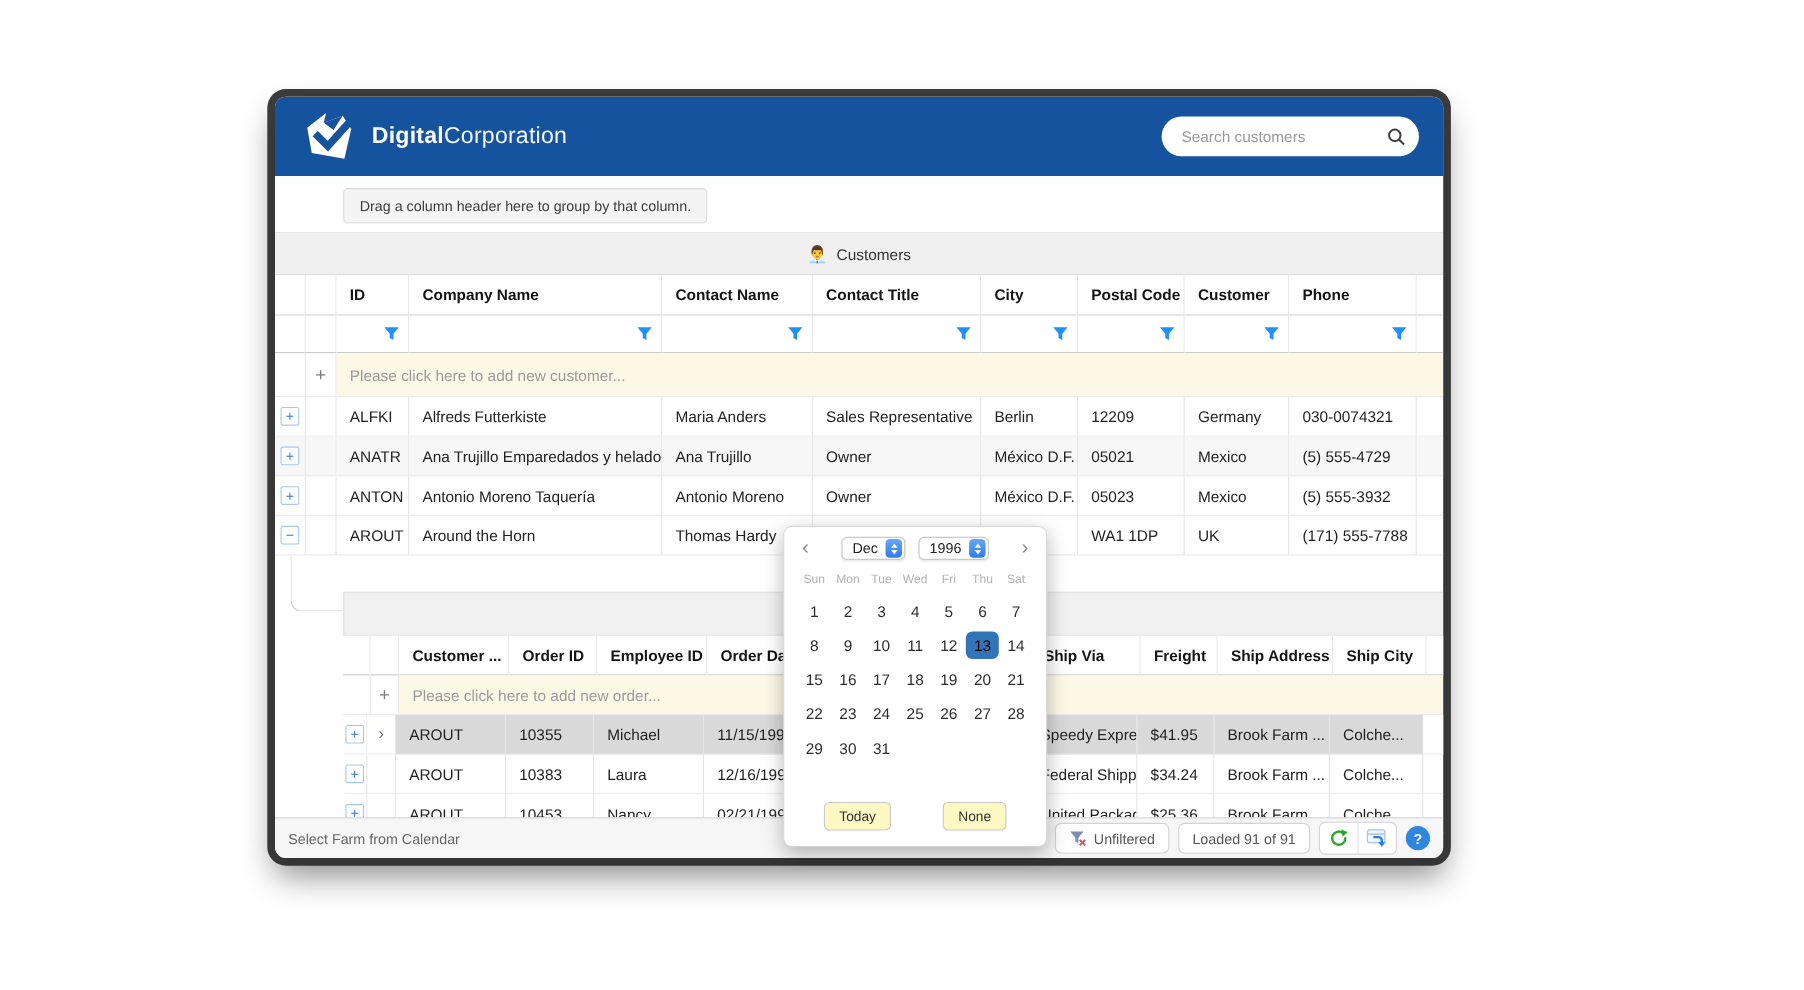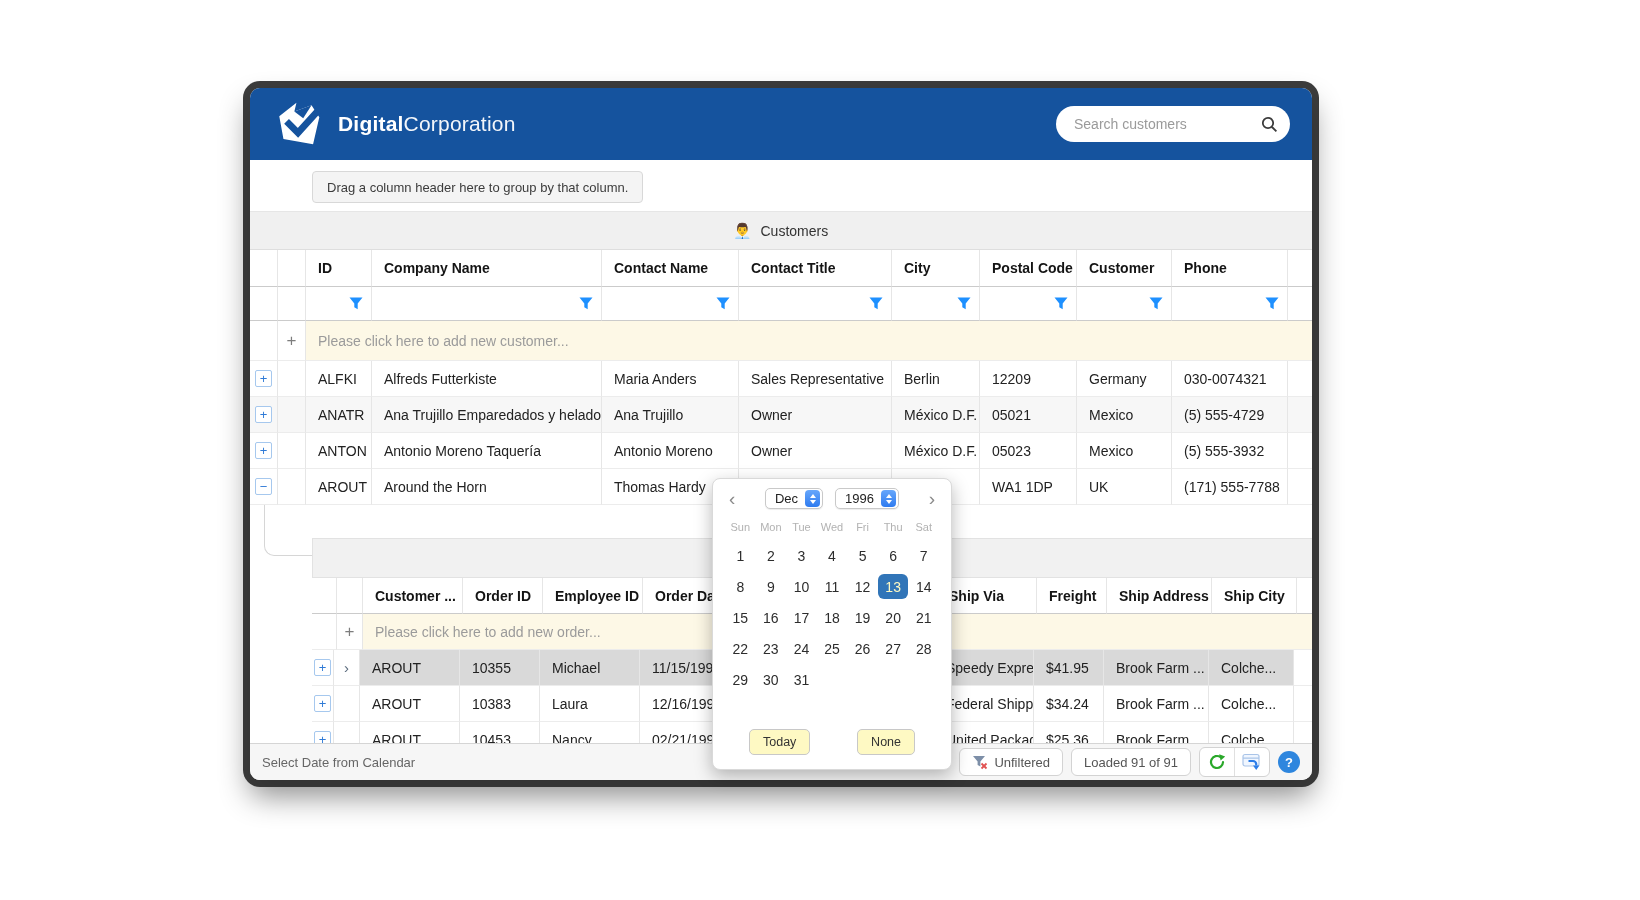--- a/index.html
+++ b/index.html
@@ -107,21 +107,21 @@
           align-items:center;justify-content:center;gap:2px;}
   .tri-up{width:0;height:0;border-left:3px solid transparent;border-right:3px solid transparent;
           border-bottom:4px solid #fff;}
   .tri-down{width:0;height:0;border-left:3px solid transparent;border-right:3px solid transparent;
           border-top:4px solid #fff;}
   .cal-weekdays{display:grid;grid-template-columns:repeat(7,1fr);padding:0 12px;margin-top:12px;}
   .cal-weekdays div{text-align:center;font-size:11px;color:#b2b2b2;}
   .cal-days{display:grid;grid-template-columns:repeat(7,1fr);row-gap:6px;padding:0 12px;margin-top:10px;}
   .day{height:25px;display:flex;align-items:center;justify-content:center;font-size:14px;
           color:#2d2d2d;cursor:pointer;border-radius:6px;}
-  .day.sel{background:#3175b8;color:#fef9c3;}
+  .day.sel{background:#3175b8;color:#000000;}
   .cal-footer{position:absolute;left:0;right:0;bottom:14px;display:flex;justify-content:space-between;
           padding:0 36px;}
   .cal-footer button{background:#fef9c3;border:1px solid #c8c8c8;border-radius:5px;
           font-size:12.5px;color:#333;padding:5px 13px;cursor:pointer;
           font-family:"Liberation Sans",sans-serif;}
 </style>
 </head>
 <body>
 
 <div class="page">
@@ -356,21 +356,21 @@
         <div class="mcell ow-gap"></div>
         <div class="mcell ow-sv">United Package</div>
         <div class="mcell ow-fr">$25.36</div>
         <div class="mcell ow-sa">Brook Farm</div>
         <div class="mcell ow-sc">Colche</div>
         <div class="mcell nofill"></div>
       </div>
     </div>
 
     <div class="statusbar">
-      <div class="sb-left">Select Date from Calendar</div>
+      <div class="sb-left">Select Farm from Calendar</div>
       <div class="sb-btn">
         <svg width="16" height="16" viewBox="0 0 16 16">
           <path d="M1,2 h12 l-4.6,5.6 v5 l-2.8,-1.7 v-3.3 Z" fill="#7d8fa8"></path>
           <line x1="9.5" y1="9.5" x2="14.5" y2="14.5" stroke="#e05252" stroke-width="1.8"></line>
           <line x1="14.5" y1="9.5" x2="9.5" y2="14.5" stroke="#e05252" stroke-width="1.8"></line>
         </svg>
         <span>Unfiltered</span>
       </div>
       <div class="sb-btn">
         <span>Loaded 91 of 91</span>

